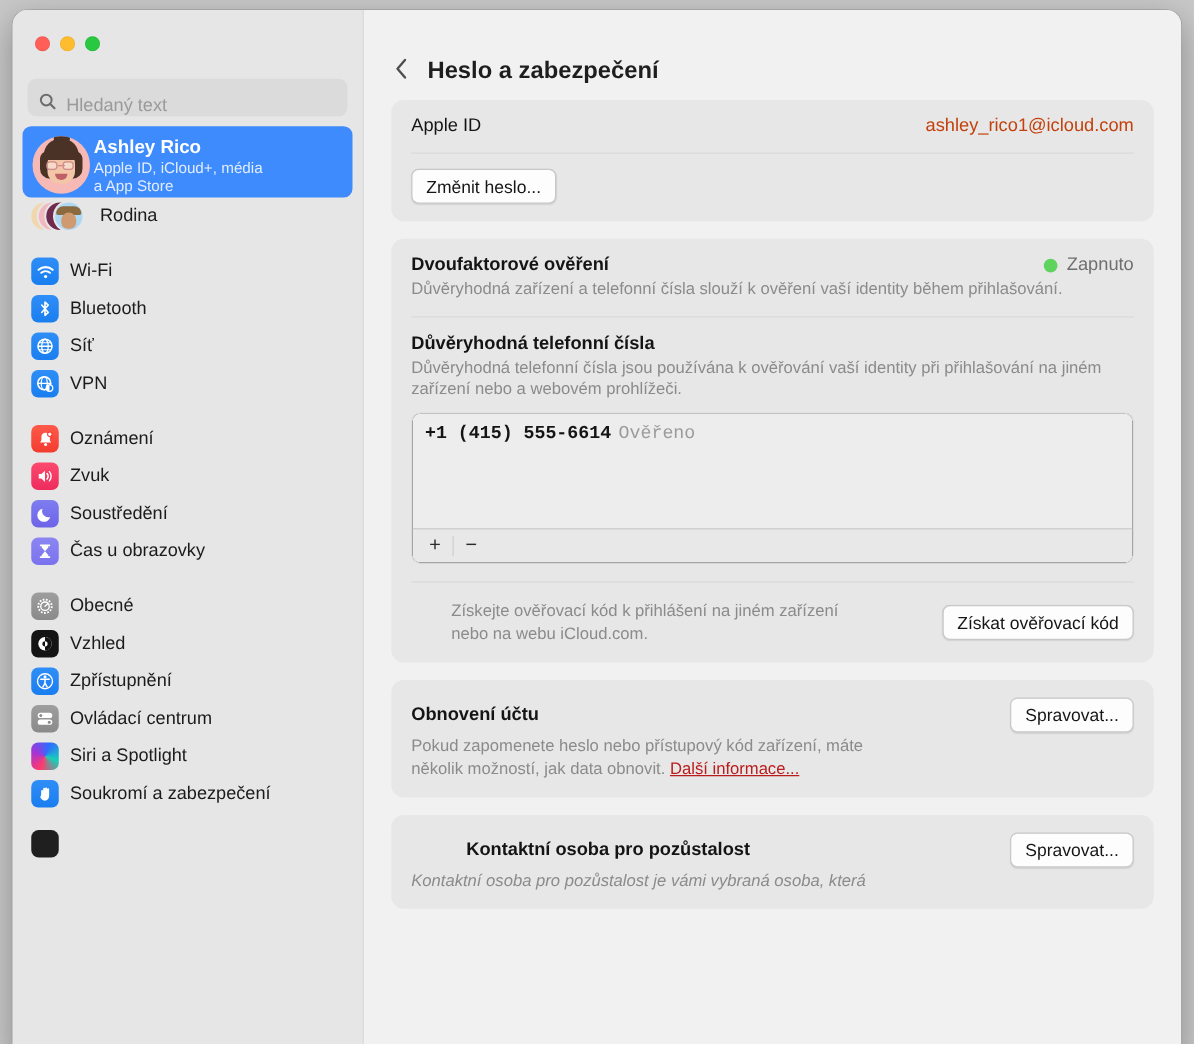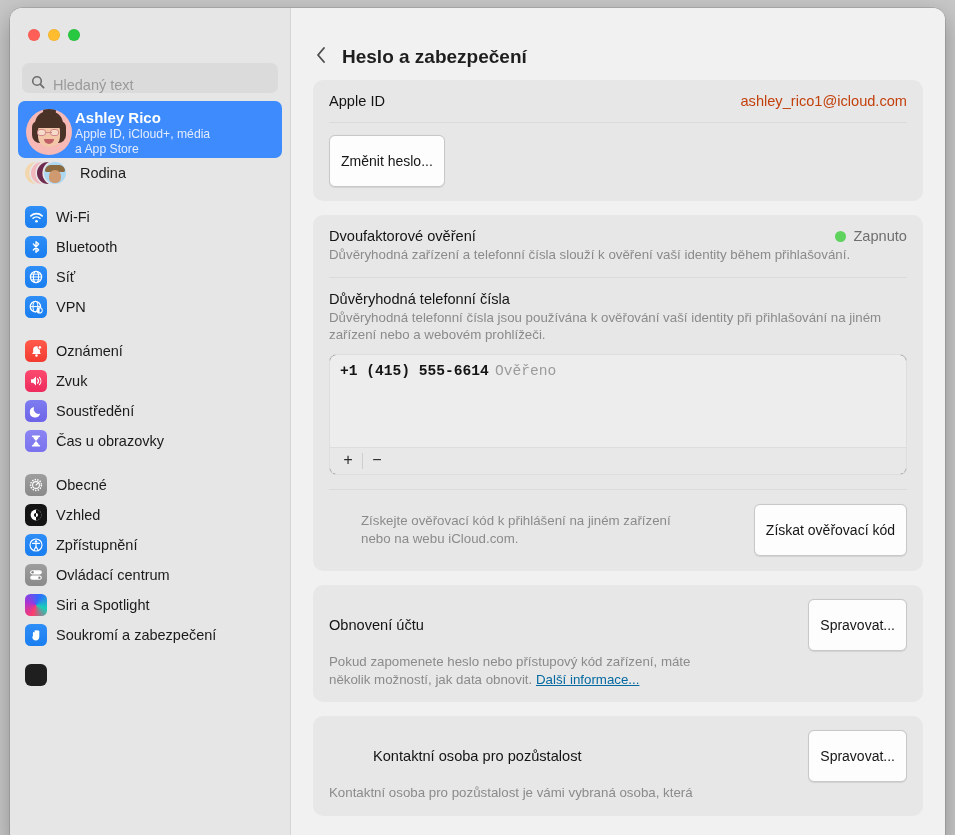--- a/index.html
+++ b/index.html
@@ -163,32 +163,32 @@
     background: #e8e7e7;
     border-radius: 10px;
     margin-bottom: 14px;
     padding: 0 16px;
   }
   .row { display: flex; align-items: center; justify-content: space-between; }
   .row.pad { padding: 13px 0 13px 0; }
   .divider { height: 1px; background: #dadada; }
 
   .lbl { font-size: 14.6px; color: #141414; }
-  .lbl.bold { font-weight: 400; }
+  .lbl.bold { font-weight: 700; }
   .val { font-size: 14.6px; color: #c2410c; }
   .sub { font-size: 13.3px; color: #8b8b8b; line-height: 1.33; margin-top: 2px; }
 
   .btn {
     background: #fdfdfd;
     border: 0.5px solid #c9c8c8;
     border-radius: 6px;
     box-shadow: 0 0.5px 1px rgba(0,0,0,.09);
     font-family: "Liberation Sans", sans-serif;
     font-size: 14px; color: #161616;
-    padding: 17px 11px;
+    padding: 5px 11px;
     white-space: nowrap;
   }
 
   .status { display: flex; align-items: center; gap: 7px; font-size: 14.6px; color: #6f6f6f; }
   .dot { width: 11px; height: 11px; border-radius: 50%; background: #5ed35e; }
 
   .phones-box {
     background: #404040;
     border: 0.5px solid #dfdede;
     border-radius: 7px;
@@ -205,21 +205,21 @@
     padding: 0 4px;
   }
   .tool-btn {
     width: 28px; height: 100%;
     display: flex; align-items: center; justify-content: center;
     font-size: 16px; color: #2b2b2b; line-height: 1;
   }
   .tool-sep { width: 1px; height: 16px; background: #cfcece; }
 
   .two-col { display: flex; align-items: center; justify-content: space-between; gap: 16px; }
-  .link { color: #0369a1; }
+  .link { color: #b91c1c; }
 </style>
 </head>
 <body>
 
 <div class="window">
 
   <div class="sidebar">
 
     <div class="traffic">
       <div class="light red"></div>
@@ -498,19 +498,19 @@
             <a class="link" href="#">Další informace...</a>
           </div>
         </div>
       </div>
 
       <div class="card">
         <div class="row" style="padding:14px 0 0 0;margin-left:44px;">
           <span class="lbl bold">Kontaktní osoba pro pozůstalost</span>
           <button class="btn">Spravovat...</button>
         </div>
-        <div class="sub" style="padding-bottom:14px;">Kontaktní osoba pro pozůstalost je vámi vybraná osoba, která</div>
+        <div class="sub" style="padding-bottom:14px;font-style:italic;">Kontaktní osoba pro pozůstalost je vámi vybraná osoba, která</div>
       </div>
 
     </div>
   </div>
 
 </div>
 
 </body></html>

